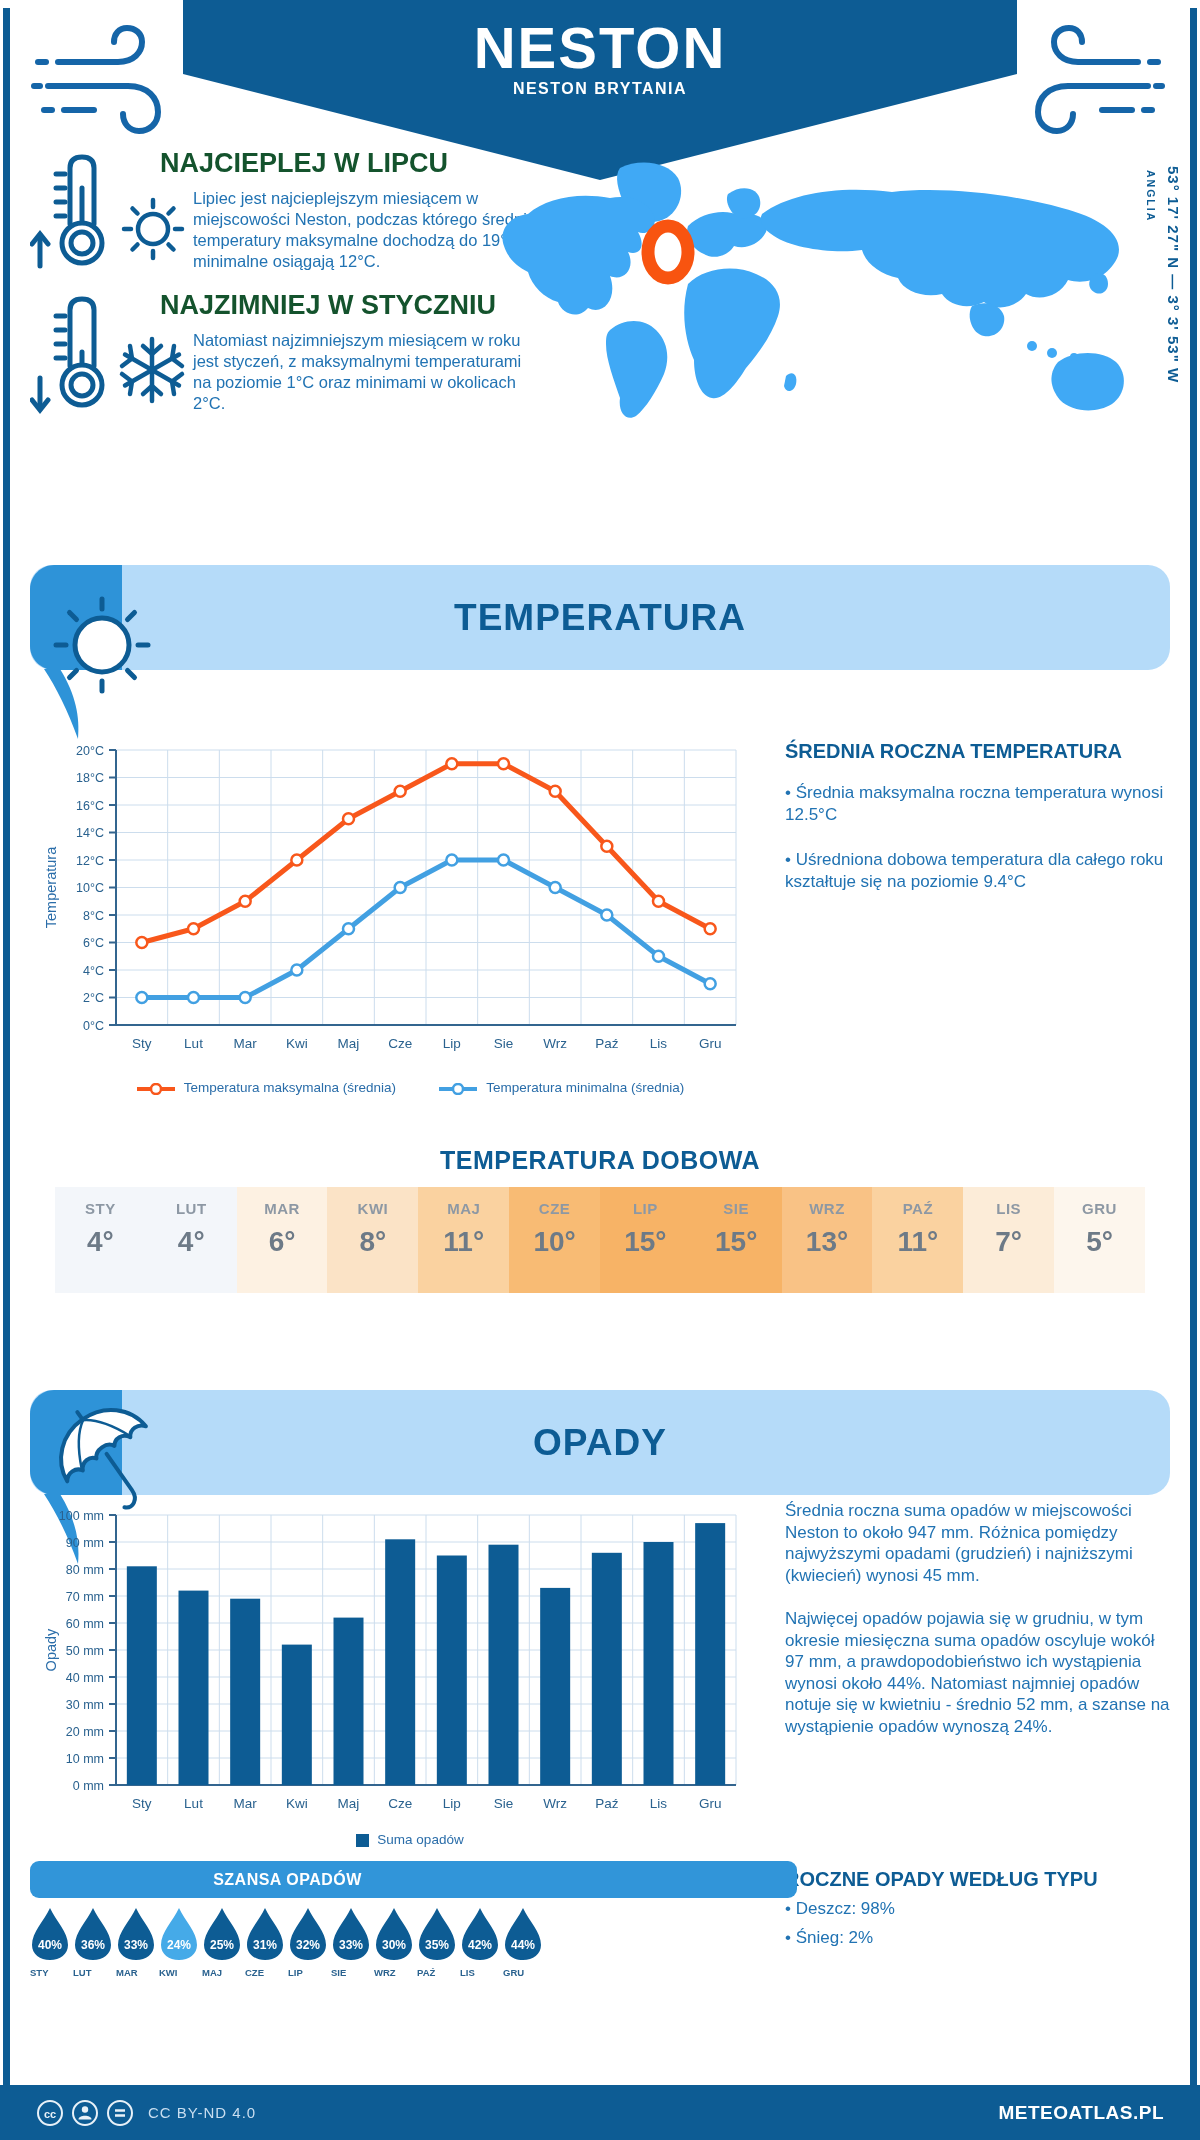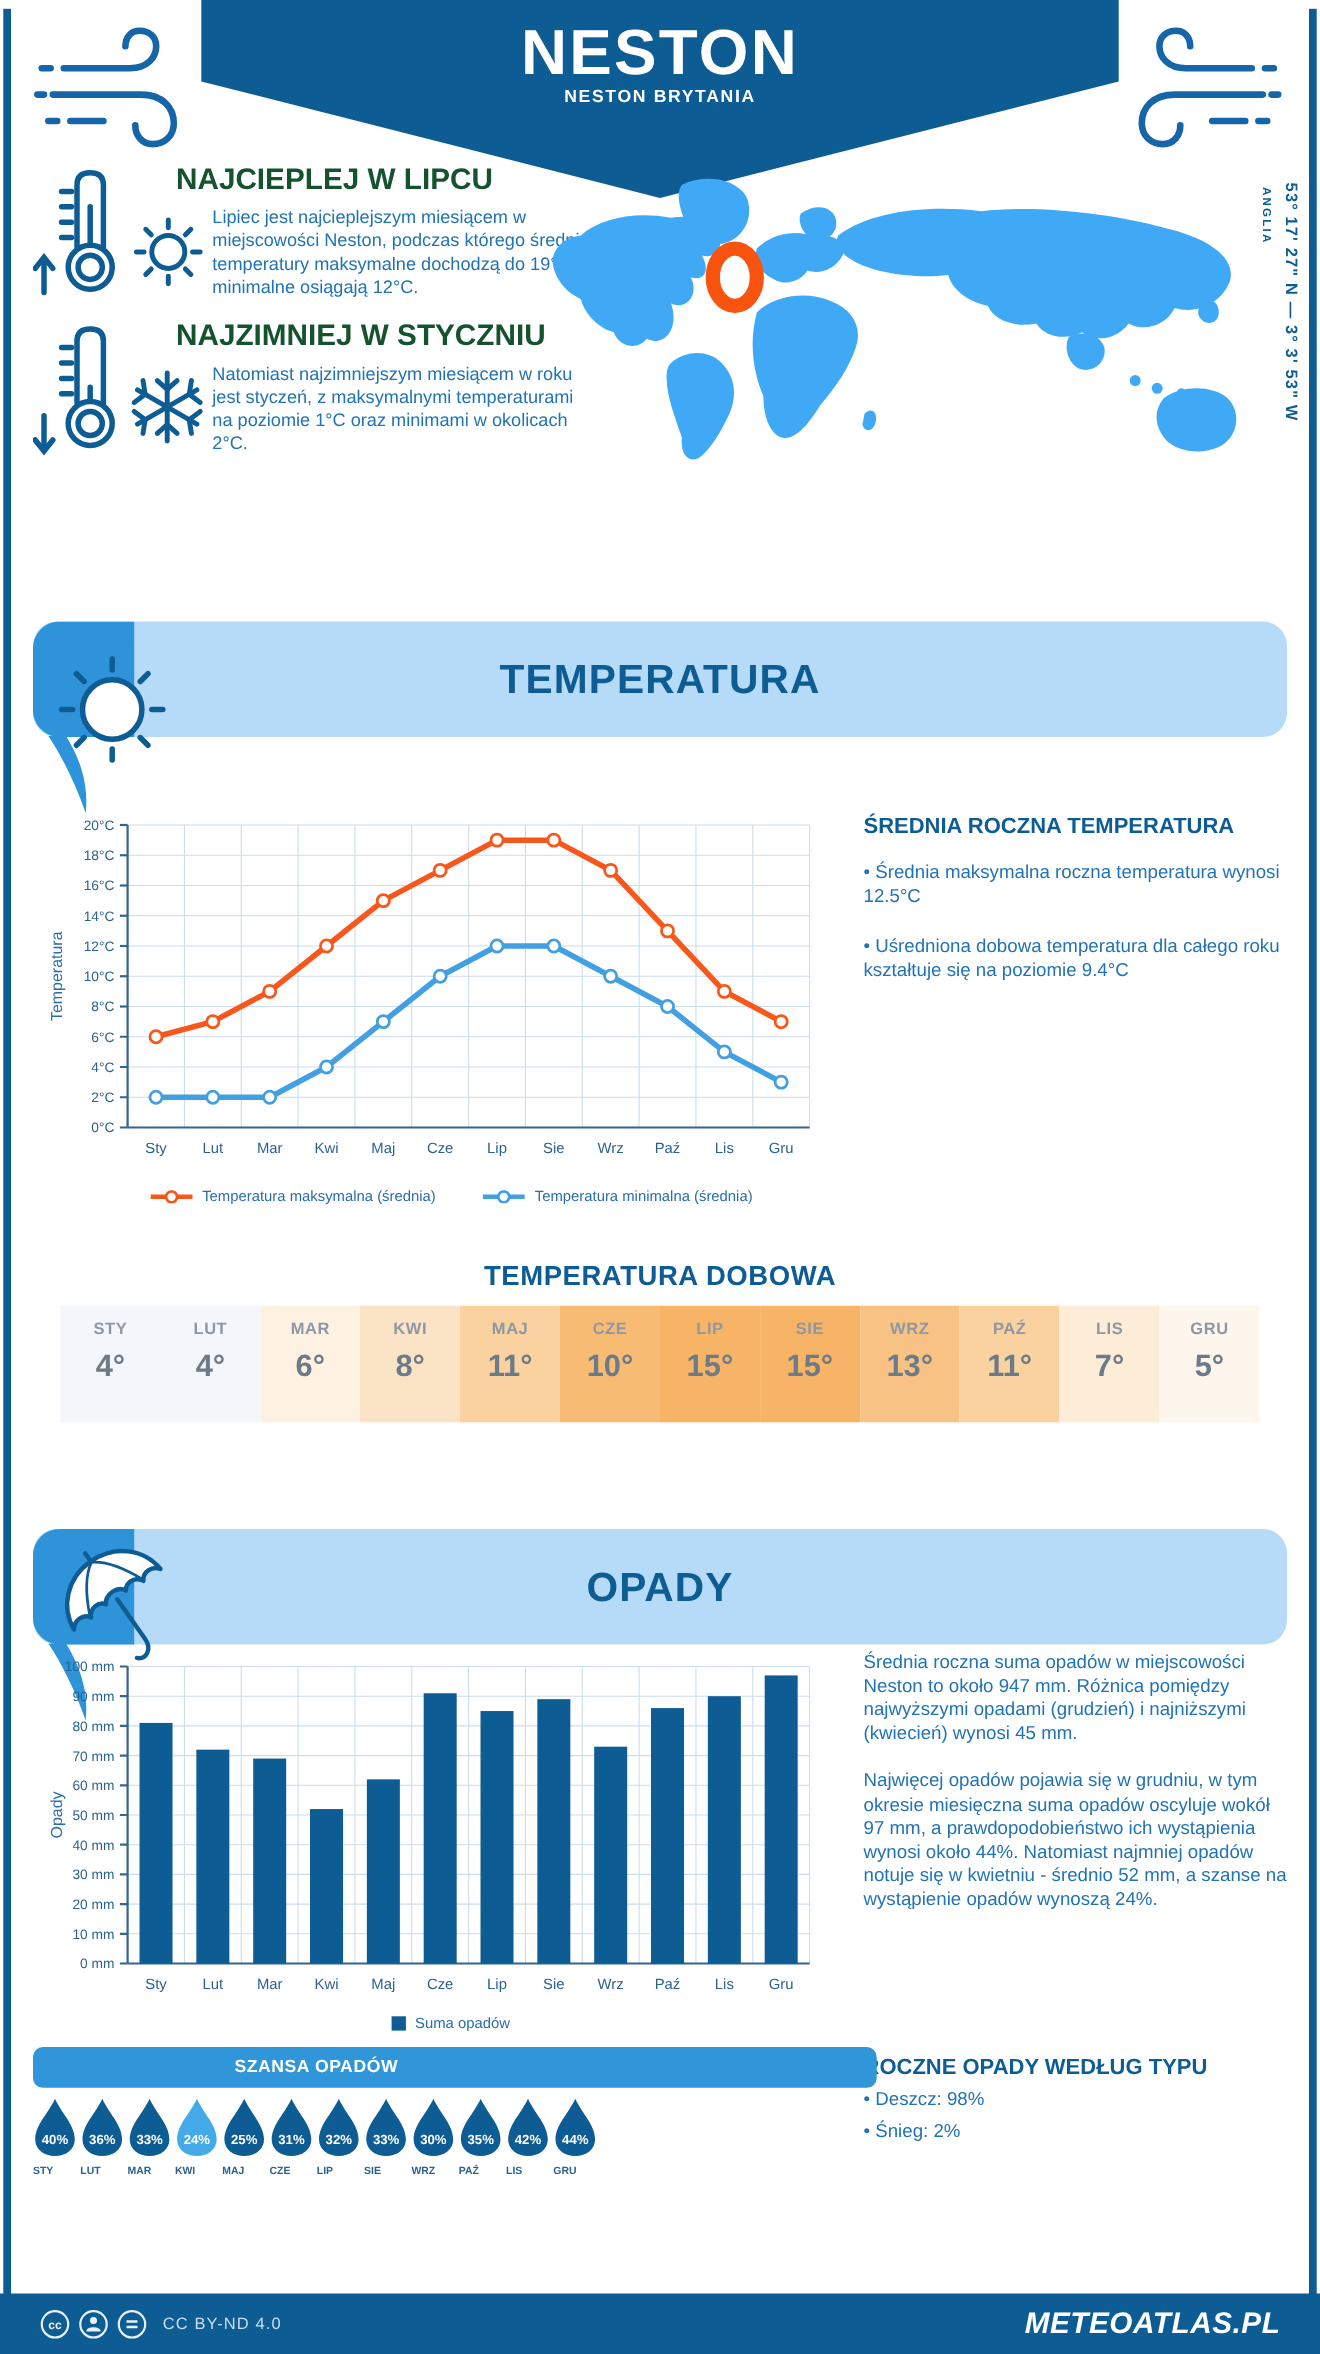--- a/index.html
+++ b/index.html
@@ -39,21 +39,21 @@
   .sec-title{position:absolute;left:0;right:0;top:0;height:105px;line-height:105px;text-align:center;
              font-size:37px;font-weight:bold;color:#0d5c94;letter-spacing:1px;}
   .sec-wedge{position:absolute;left:0;top:0;}
   .sec-icon{position:absolute;}
 
   
   #temp-chart{position:absolute;left:30px;top:685px;}
   #prec-chart{position:absolute;left:30px;top:1495px;}
   #temp-legend{position:absolute;left:30px;top:1080px;width:760px;display:flex;justify-content:center;
                gap:42px;align-items:center;}
-  .lg-item{display:flex;align-items:center;gap:8px;font-size:13.5px;color:#2a6da9;}
+  .lg-item{display:flex;align-items:flex-end;gap:8px;font-size:13.5px;color:#2a6da9;}
   #prec-legend{position:absolute;left:30px;top:1832px;width:760px;display:flex;justify-content:center;
                align-items:center;gap:8px;font-size:13.5px;color:#2a6da9;}
   .sq{display:inline-block;width:13px;height:13px;}
 
   
   .sum-title{position:absolute;left:785px;top:740px;font-size:20px;font-weight:bold;color:#0d5c94;}
   .sum-list{position:absolute;left:785px;top:782px;width:385px;}
   .bullet{font-size:17px;line-height:22px;color:#2173b3;margin-bottom:23px;}
 
   
@@ -78,21 +78,21 @@
   .chance-row{position:absolute;left:30px;top:1906px;width:516px;display:flex;}
   .drop{flex:1;text-align:left;}
   .drop-month{font-size:9.5px;font-weight:bold;color:#2a628f;margin-top:1px;}
   .drop-pct{fill:#fff;font-size:12px;font-weight:bold;}
 
   
   .footer{position:absolute;left:0;top:2085px;width:1200px;height:55px;background:#0d5c94;
           display:flex;align-items:center;}
   .cc-icons{display:flex;gap:7px;margin-left:36px;}
   .license{margin-left:14px;color:#c9def0;font-size:15px;letter-spacing:1px;}
-  .brand{margin-left:auto;margin-right:36px;color:#fff;font-size:27px;font-weight:bold;letter-spacing:.5px;font-style:italic;}
+  .brand{margin-left:auto;margin-right:36px;color:#fff;font-size:19px;font-weight:bold;letter-spacing:.5px;}
 </style>
 </head>
 <body>
 
 <div class="page">
 
   <div class="edge l"></div>
   <div class="edge r"></div>
 
   <svg class="hdr-banner" width="1200" height="185">

